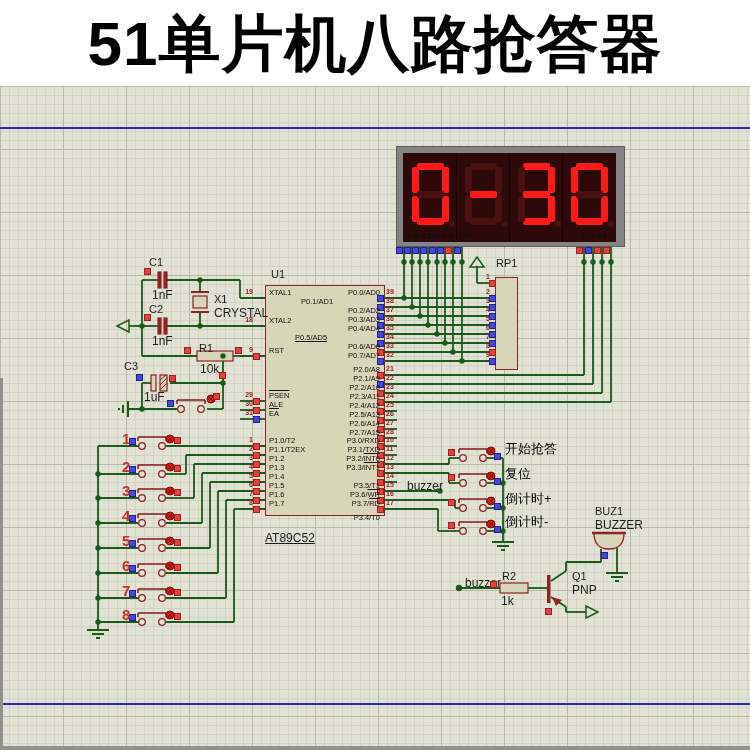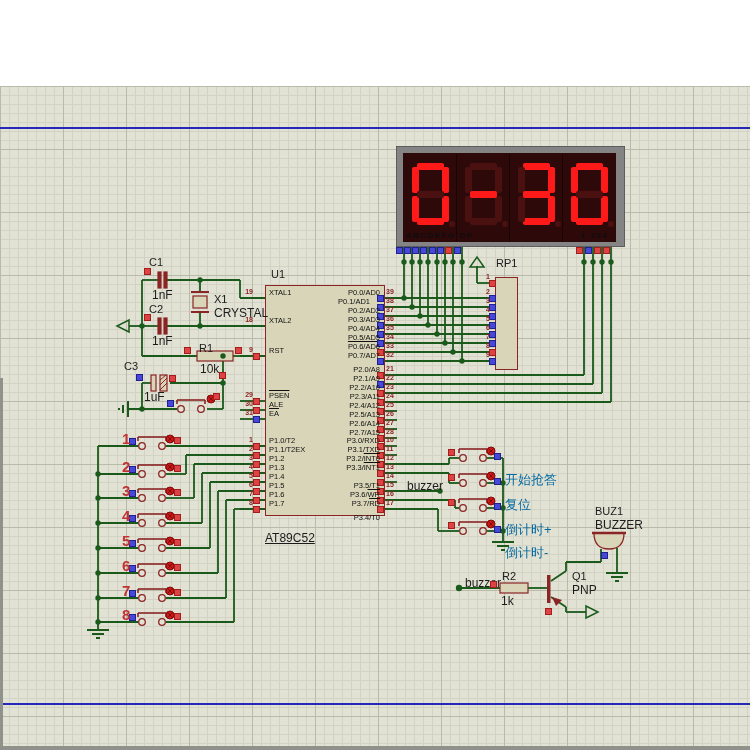--- a/index.html
+++ b/index.html
@@ -20,35 +20,36 @@
   .lbl{position:absolute;color:#1c1c1c;white-space:pre;line-height:1.1;}
   .ref{font-size:11px;}
   .val{font-size:12px;}
   .pname{font-size:7.5px;color:#101010;}
   .pnum{font-size:7px;font-weight:bold;color:#8b2424;}
   .ovl{text-decoration:overline;}
   .sq{position:absolute;width:5px;height:5px;}
   .sq.red{background:#dd4343;border:1px solid #a31d1d;}
   .sq.blue{background:#4747d8;border:1px solid #202090;}
   .body{position:absolute;background:#d8d5b8;border:1px solid #8b2424;}
-  .cnlabel{position:absolute;font-size:13px;color:#0369a1;white-space:pre;line-height:1.1;margin-top:31px;}
+  .cnlabel{position:absolute;font-size:13px;color:#000000;white-space:pre;line-height:1.1;}
   .pnumlab{position:absolute;font-size:15px;font-weight:bold;color:#c13232;line-height:15px;}
   .seg{position:absolute;border-radius:2px;}
   #dframe{position:absolute;left:396px;top:146px;width:227px;height:99px;background:#848484;border:1px solid #5d5d5d;}
   #dpanel{position:absolute;left:403px;top:153px;width:213px;height:89px;background:#2e0909;}
   .dsep{position:absolute;top:154px;width:1px;height:88px;background:#1b0404;}
   .dlab{position:absolute;font-size:8px;font-weight:bold;color:#0e0e0e;letter-spacing:1.5px;font-family:"Liberation Sans",sans-serif;}
   .dp{position:absolute;width:6px;height:6px;border-radius:50%;}
   .graystrip{position:absolute;background:#90918a;}
 </style>
 </head>
 <body>
 
 <div id="app">
   <div id="sheet"></div>
+  <div id="title">51单片机八路抢答器</div>
   <div class="blueline" style="top:127px;"></div>
   <div class="blueline" style="top:703px;"></div>
   <div class="graystrip" style="left:0;top:746px;width:750px;height:4px;"></div>
   <div class="graystrip" style="left:0;top:378px;width:3px;height:368px;"></div>
 
   <svg id="wires" width="750" height="750" style="position:absolute;left:0;top:0;">
       <line x1="142" y1="280" x2="158" y2="280" stroke="#1a5a1a" stroke-width="1.8"></line>
       <line x1="167" y1="280" x2="240" y2="280" stroke="#1a5a1a" stroke-width="1.8"></line>
       <line x1="240" y1="280" x2="240" y2="298" stroke="#1a5a1a" stroke-width="1.8"></line>
       <line x1="240" y1="298" x2="265" y2="298" stroke="#1a5a1a" stroke-width="1.8"></line>
@@ -490,33 +491,33 @@
       <div class="lbl pnum" style="left: 236px; top: 490px; width: 17px; text-align: right;">7</div>
       <div class="lbl pname" style="left: 269px; top: 491px;">P1.6</div>
       <div class="sq red" style="left: 253px; top: 497px;"></div>
       <div class="lbl pnum" style="left: 236px; top: 499px; width: 17px; text-align: right;">8</div>
       <div class="lbl pname" style="left: 269px; top: 500px;">P1.7</div>
       <div class="sq red" style="left: 253px; top: 506px;"></div>
       <div class="lbl pnum" style="left: 386px; top: 288px;">39</div>
       <div class="lbl pname" style="left: 295px; top: 289px; width: 85px; text-align: right;">P0.0/AD0</div>
       <div class="sq blue" style="left: 377px; top: 295px;"></div>
       <div class="lbl pnum" style="left: 386px; top: 297px;">38</div>
-      <div class="lbl pname" style="left: 285px; top: 298px; width: 85px; text-align: right;">P0.1/AD1</div>
+      <div class="lbl pname" style="left: 301px; top: 298px; width: 85px; ">P0.1/AD1</div>
       <div class="sq blue" style="left: 377px; top: 304px;"></div>
       <div class="lbl pnum" style="left: 386px; top: 306px;">37</div>
       <div class="lbl pname" style="left: 295px; top: 307px; width: 85px; text-align: right;">P0.2/AD2</div>
       <div class="sq blue" style="left: 377px; top: 313px;"></div>
       <div class="lbl pnum" style="left: 386px; top: 315px;">36</div>
       <div class="lbl pname" style="left: 295px; top: 316px; width: 85px; text-align: right;">P0.3/AD3</div>
       <div class="sq blue" style="left: 377px; top: 322px;"></div>
       <div class="lbl pnum" style="left: 386px; top: 324px;">35</div>
       <div class="lbl pname" style="left: 295px; top: 325px; width: 85px; text-align: right;">P0.4/AD4</div>
       <div class="sq blue" style="left: 377px; top: 331px;"></div>
       <div class="lbl pnum" style="left: 386px; top: 333px;">34</div>
-      <div class="lbl pname" style="left: 295px; top: 334px; width: 85px; text-align: right; text-decoration: underline;">P0.5/AD5</div>
+      <div class="lbl pname" style="left: 295px; top: 334px; width: 85px; text-align: left; text-decoration: underline;">P0.5/AD5</div>
       <div class="sq blue" style="left: 377px; top: 340px;"></div>
       <div class="lbl pnum" style="left: 386px; top: 342px;">33</div>
       <div class="lbl pname" style="left: 295px; top: 343px; width: 85px; text-align: right;">P0.6/AD6</div>
       <div class="sq red" style="left: 377px; top: 349px;"></div>
       <div class="lbl pnum" style="left: 386px; top: 351px;">32</div>
       <div class="lbl pname" style="left: 295px; top: 352px; width: 85px; text-align: right;">P0.7/AD7</div>
       <div class="sq blue" style="left: 377px; top: 358px;"></div>
       <div class="lbl pnum" style="left: 386px; top: 365px;">21</div>
       <div class="lbl pname" style="left: 295px; top: 366px; width: 85px; text-align: right;">P2.0/A8</div>
       <div class="sq red" style="left: 377px; top: 372px;"></div>

